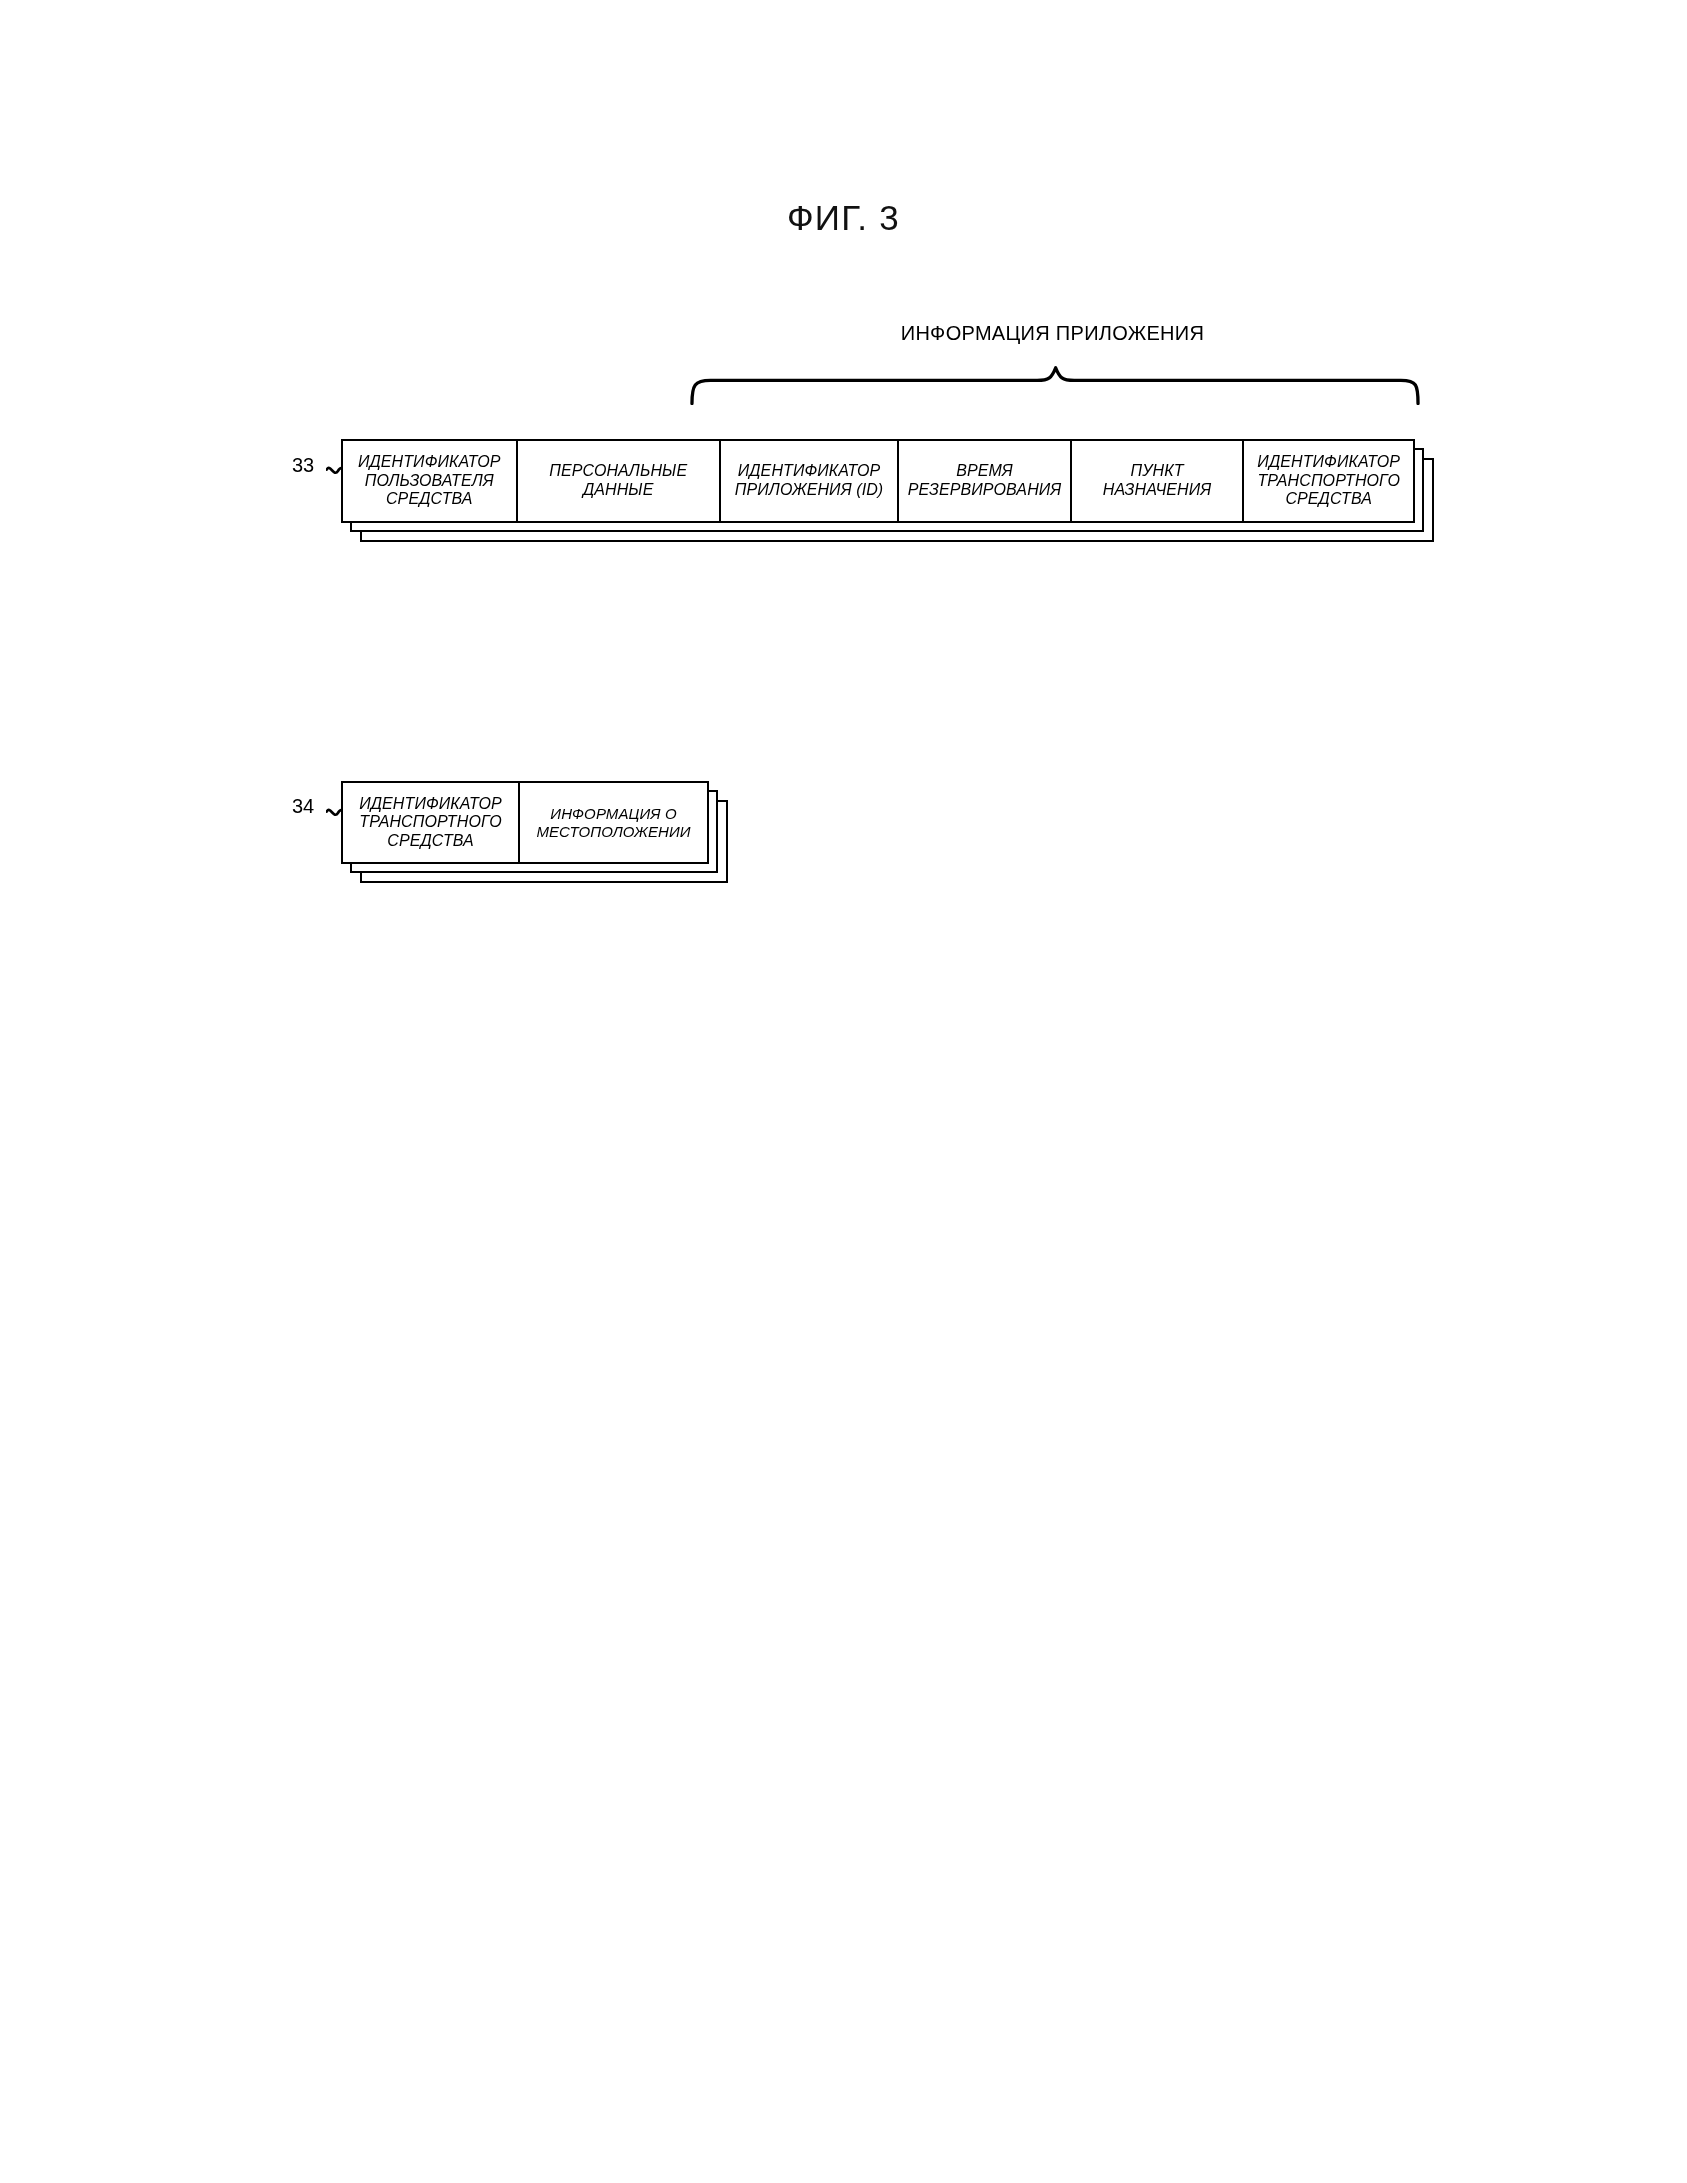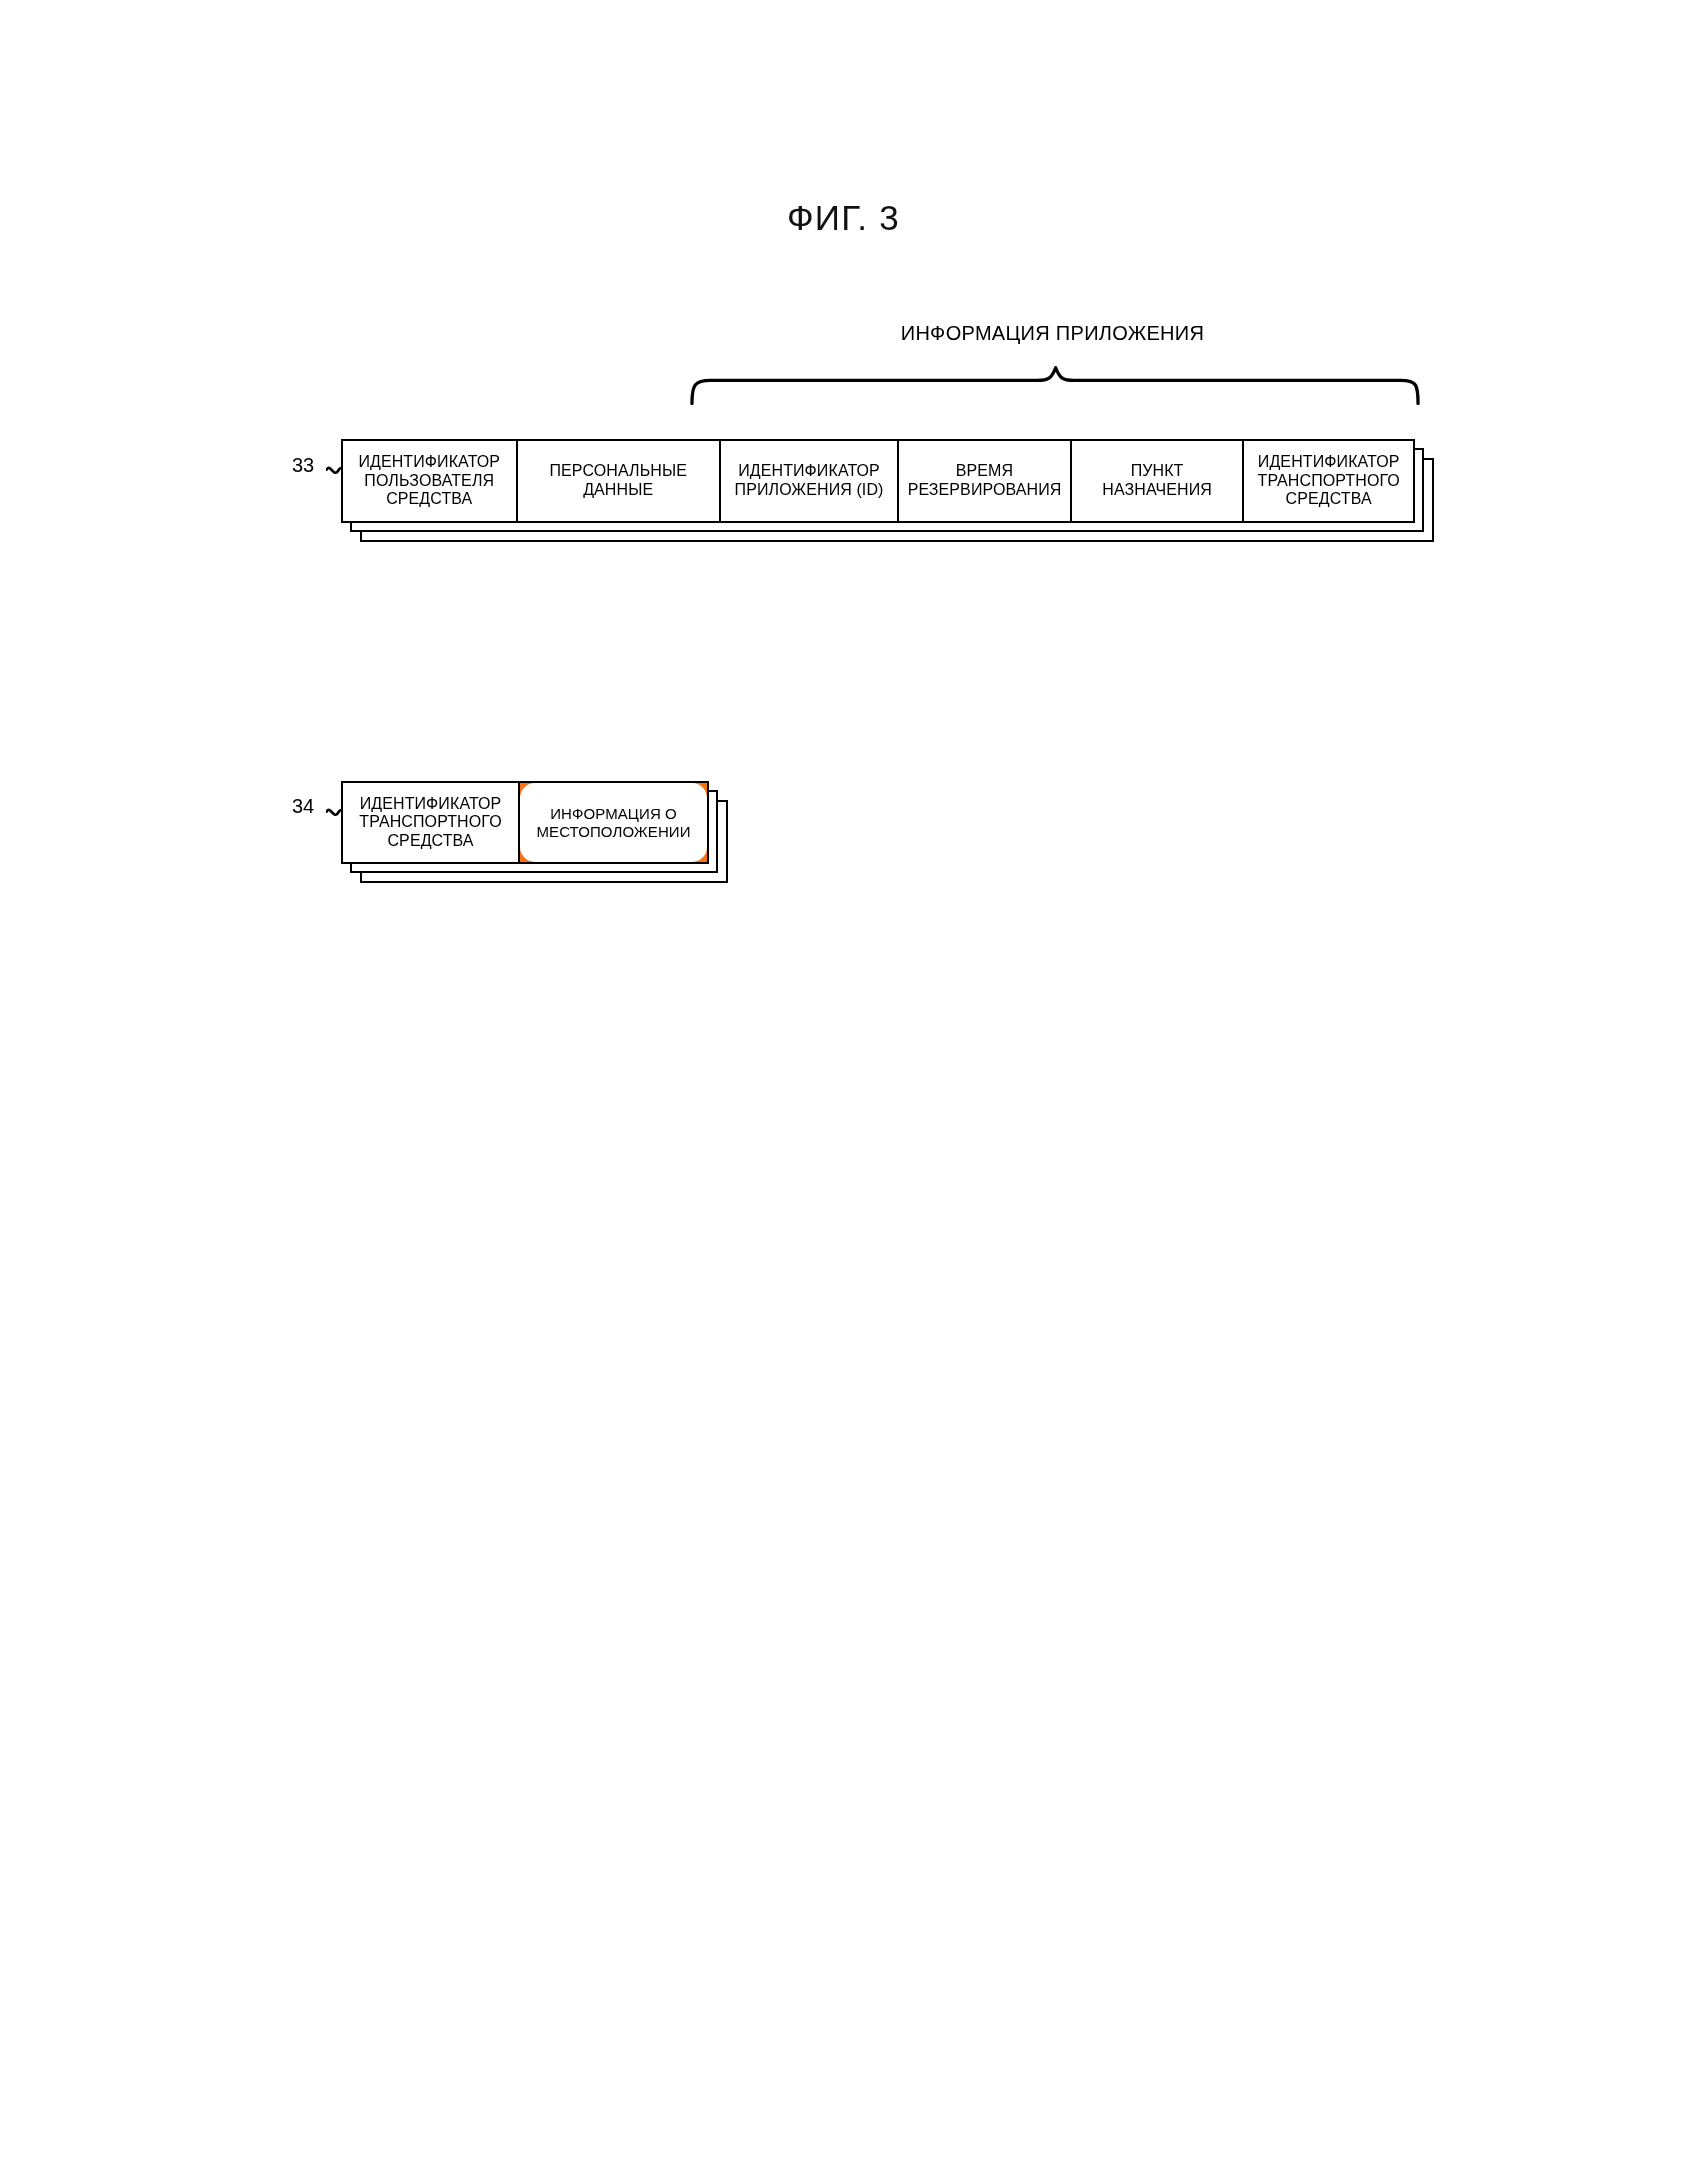--- a/index.html
+++ b/index.html
@@ -62,20 +62,21 @@
     box-sizing: border-box;
   }
   .record-front {
     position: absolute;
     left: 0;
     top: 0;
     display: flex;
     background: #f97316;
     border: 2.6px solid #000;
     box-sizing: border-box;
+    font-style: italic;
   }
   .record-cell {
     box-sizing: border-box;
     border-right: 2.6px solid #000;
     display: flex;
     align-items: center;
     justify-content: center;
     text-align: center;
     padding: 1.3px 2.6px;
     line-height: 1.16;
@@ -198,21 +199,21 @@
   <div class="record-front" style="width:368px; height:83px;">
 
     <div class="record-cell" style="width:179px;">
       <span>
         <span>ИДЕНТИФИКАТОР</span><br>
         <span>ТРАНСПОРТНОГО</span><br>
         <span>СРЕДСТВА</span>
       </span>
     </div>
 
-    <div class="record-cell" style="width:189px; font-size:15px;border-radius:15px;">
+    <div class="record-cell" style="width:189px; font-size:15px;">
       <span>
         <span>ИНФОРМАЦИЯ О</span><br>
         <span>МЕСТОПОЛОЖЕНИИ</span>
       </span>
     </div>
 
   </div>
 </div>
 
 

